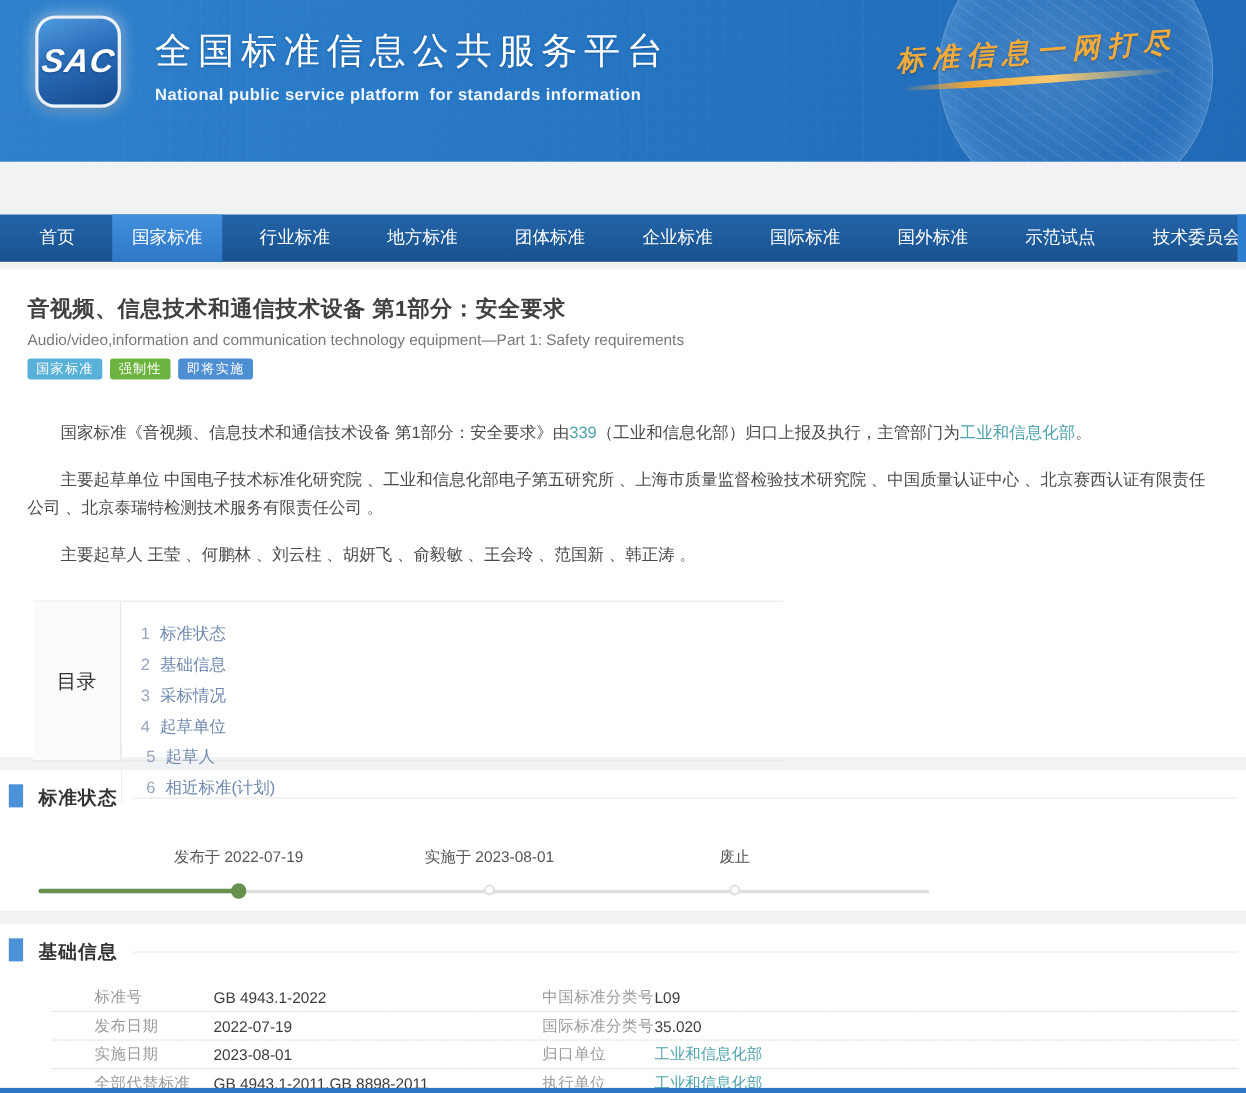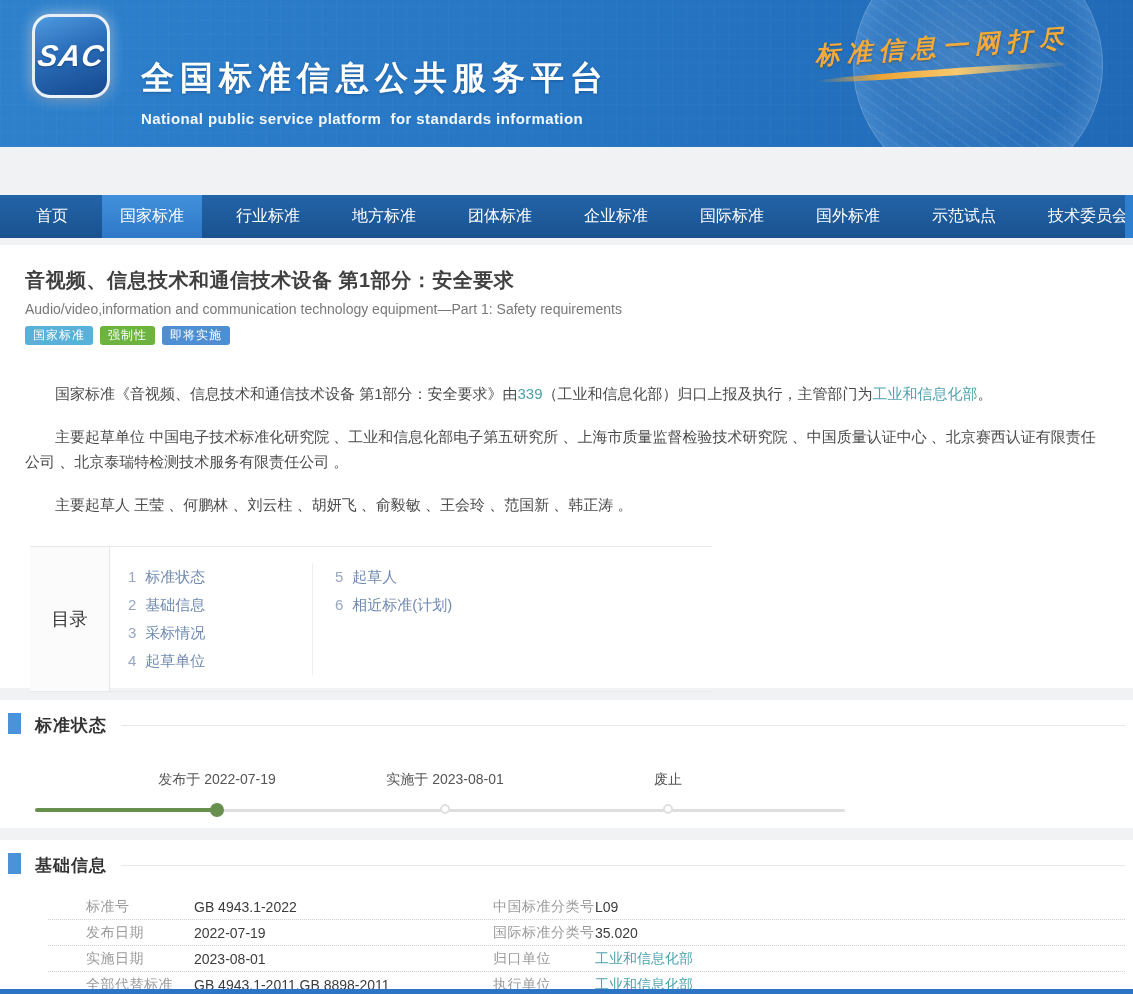--- a/index.html
+++ b/index.html
@@ -44,24 +44,23 @@
     box-shadow: 0 0 14px rgba(255,255,255,0.55), 0 2px 6px rgba(0,30,70,0.35);
     display: flex; align-items: center; justify-content: center;
   }
   .logo-text {
     color: #fff; font-style: italic; font-weight: bold;
     font-size: 30px; letter-spacing: 1px; transform: skewX(-8deg);
     text-shadow: 0 1px 2px rgba(0,30,70,0.4);
   }
   .header-titles { position: absolute; left: 141px; top: 24px; }
   .site-title {
-    color: #fff; font-size: 33px; font-weight: bold; letter-spacing: 6px;
+    color: #fff; font-size: 33px; font-weight: normal; letter-spacing: 6px;
     text-shadow: 0 1px 3px rgba(0,40,90,0.35);
     white-space: nowrap;
-    margin-top: 32px;
   }
   .site-subtitle {
     color: #f2f7fc; font-size: 15px; font-weight: bold; letter-spacing: 0.4px;
     margin-top: 9px; white-space: pre;
   }
   .header-slogan { position: absolute; right: 62px; top: 30px; transform: rotate(-4deg); }
   .slogan-text {
     color: #f2ab3a; font-size: 25px; font-weight: bold; font-style: italic;
     letter-spacing: 7px; white-space: nowrap;
     text-shadow: 0 1px 2px rgba(60,30,0,0.35);
@@ -112,21 +111,21 @@
   .toc-box {
     margin: 29px 0 0 5px; width: 682px; height: 146px;
     border-top: 1px solid #e9e9e9; border-bottom: 1px solid #e9e9e9;
     display: flex;
   }
   .toc-label-cell {
     width: 80px; border-right: 1px solid #e6e6e6;
     display: flex; align-items: center; justify-content: center;
     font-size: 18px; color: #333; background: #fbfbfb;
   }
-  .toc-cols { display: flex; padding: 16px 0; }
+  .toc-cols { display: flex; padding: 16px 0; flex-direction: column; }
   .toc-col { list-style: none; width: 202px; padding-left: 18px; }
   .toc-col2 { border-left: 1px solid #efefef; padding-left: 22px; width: 300px; }
   .toc-item { font-size: 15px; line-height: 28px; white-space: nowrap; }
   .toc-num { color: #98a6c2; margin-right: 9px; }
   .toc-link { color: #6f89b0; text-decoration: none; cursor: pointer; }
   
   .section-header { position: relative; display: flex; align-items: center; padding: 14px 8px 0 35px; }
   .blue-square { position: absolute; left: 8px; top: 13px; width: 13px; height: 21px; background: #4b92d9; }
   .section-title { font-size: 17px; font-weight: bold; color: #333; letter-spacing: 1px; }
   .header-rule { flex: 1; height: 1px; background: #e8e8e8; margin-left: 14px; }

